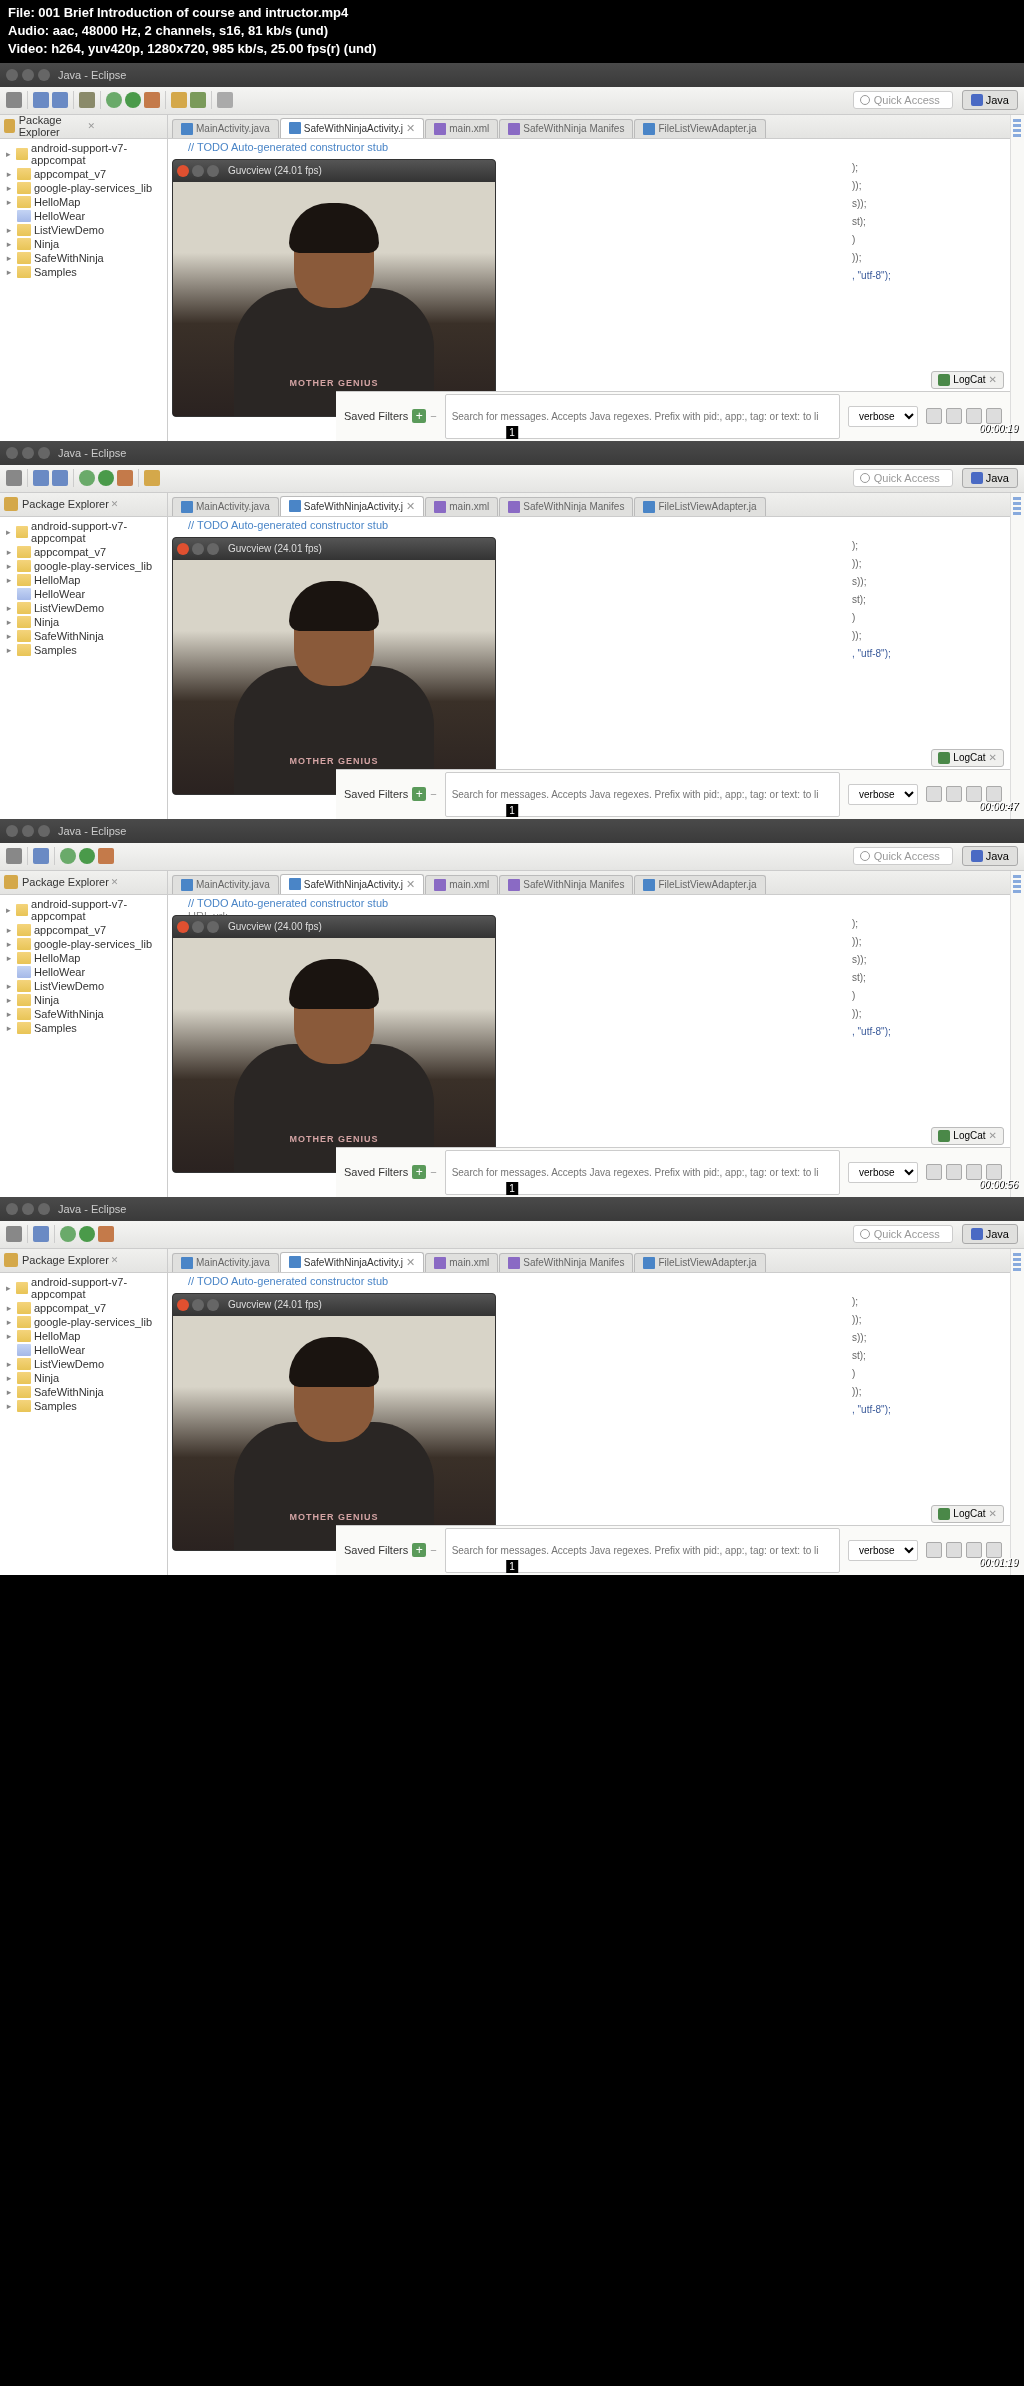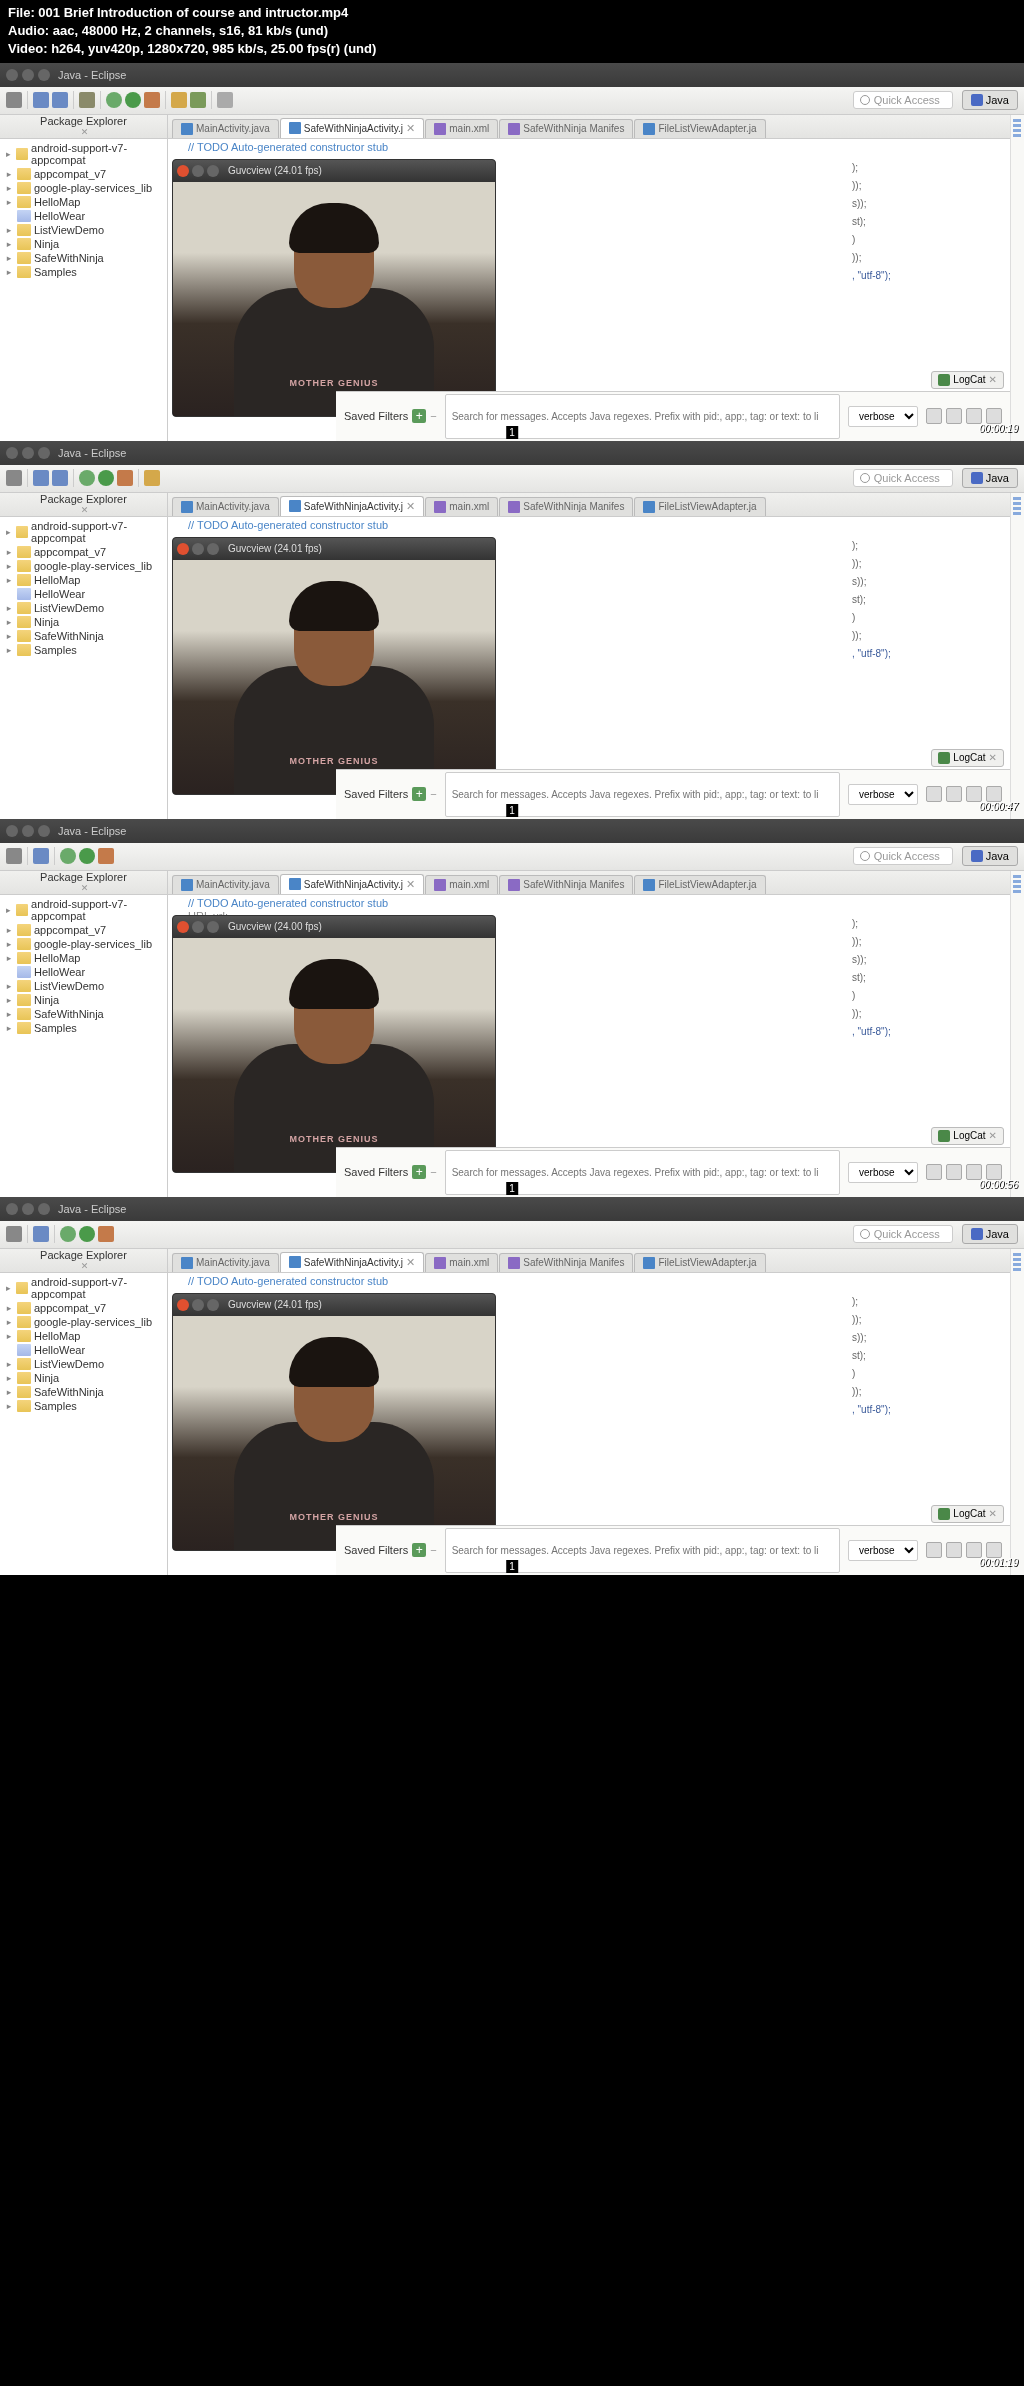--- a/index.html
+++ b/index.html
@@ -10,21 +10,21 @@
 .window-controls { display: flex; gap: 4px; }
 .win-btn { width: 12px; height: 12px; border-radius: 50%; background: #666; }
 .titlebar-text { color: #ccc; font-size: 11px; margin-left: 8px; }
 .toolbar { background: linear-gradient(to bottom, #f5f5f3, #e5e5e3); height: 28px; border-bottom: 1px solid #ccc; display: flex; align-items: center; padding: 0 6px; gap: 3px; }
 .tb-icon { width: 16px; height: 16px; display: inline-block; }
 .tb-sep { width: 1px; height: 18px; background: #ccc; margin: 0 2px; }
 .quick-access { margin-left: auto; background: #fff; border: 1px solid #ccc; border-radius: 3px; padding: 2px 6px; color: #999; font-size: 11px; width: 100px; display: flex; align-items: center; }
 .perspective-btn { background: #e0e0de; border: 1px solid #aaa; border-radius: 3px; padding: 3px 8px; margin-left: 6px; font-size: 11px; display: flex; align-items: center; gap: 3px; }
 .main-area { display: flex; height: 326px; }
 .sidebar { width: 168px; background: #fff; border-right: 1px solid #ccc; }
-.sidebar-header { background: linear-gradient(to bottom, #f0f0ee, #e4e4e2); border-bottom: 1px solid #ccc; height: 24px; display: flex; align-items: center; padding: 0 4px; font-size: 11px; flex-direction: column; }
+.sidebar-header { background: linear-gradient(to bottom, #f0f0ee, #e4e4e2); border-bottom: 1px solid #ccc; height: 24px; display: flex; align-items: center; padding: 0 4px; font-size: 11px; }
 .pkg-icon { width: 14px; height: 14px; background: #d4a84a; border-radius: 2px; margin-right: 4px; }
 .sidebar-title { color: #333; }
 .tree { padding: 2px 0; }
 .tree-item { display: flex; align-items: center; padding: 1px 4px; font-size: 11px; color: #333; cursor: pointer; }
 .expand-arrow { width: 10px; height: 10px; display: inline-flex; align-items: center; justify-content: center; color: #888; font-size: 9px; }
 .folder-icon { width: 14px; height: 12px; background: linear-gradient(to bottom, #f4d47c, #e8c456); border-radius: 1px; margin: 0 3px; }
 .proj-icon { width: 14px; height: 12px; background: linear-gradient(to bottom, #c4d4f4, #a4b8e8); border-radius: 1px; margin: 0 3px; }
 .content { flex: 1; background: #fff; position: relative; }
 .editor-tabs { background: linear-gradient(to bottom, #f0f0ee, #e4e4e2); height: 24px; display: flex; align-items: flex-end; border-bottom: 1px solid #ccc; padding: 0 4px; gap: 1px; }
 .tab { background: #e0e0de; border: 1px solid #bbb; border-bottom: none; border-radius: 3px 3px 0 0; padding: 3px 8px; font-size: 10px; color: #666; display: flex; align-items: center; gap: 3px; }

